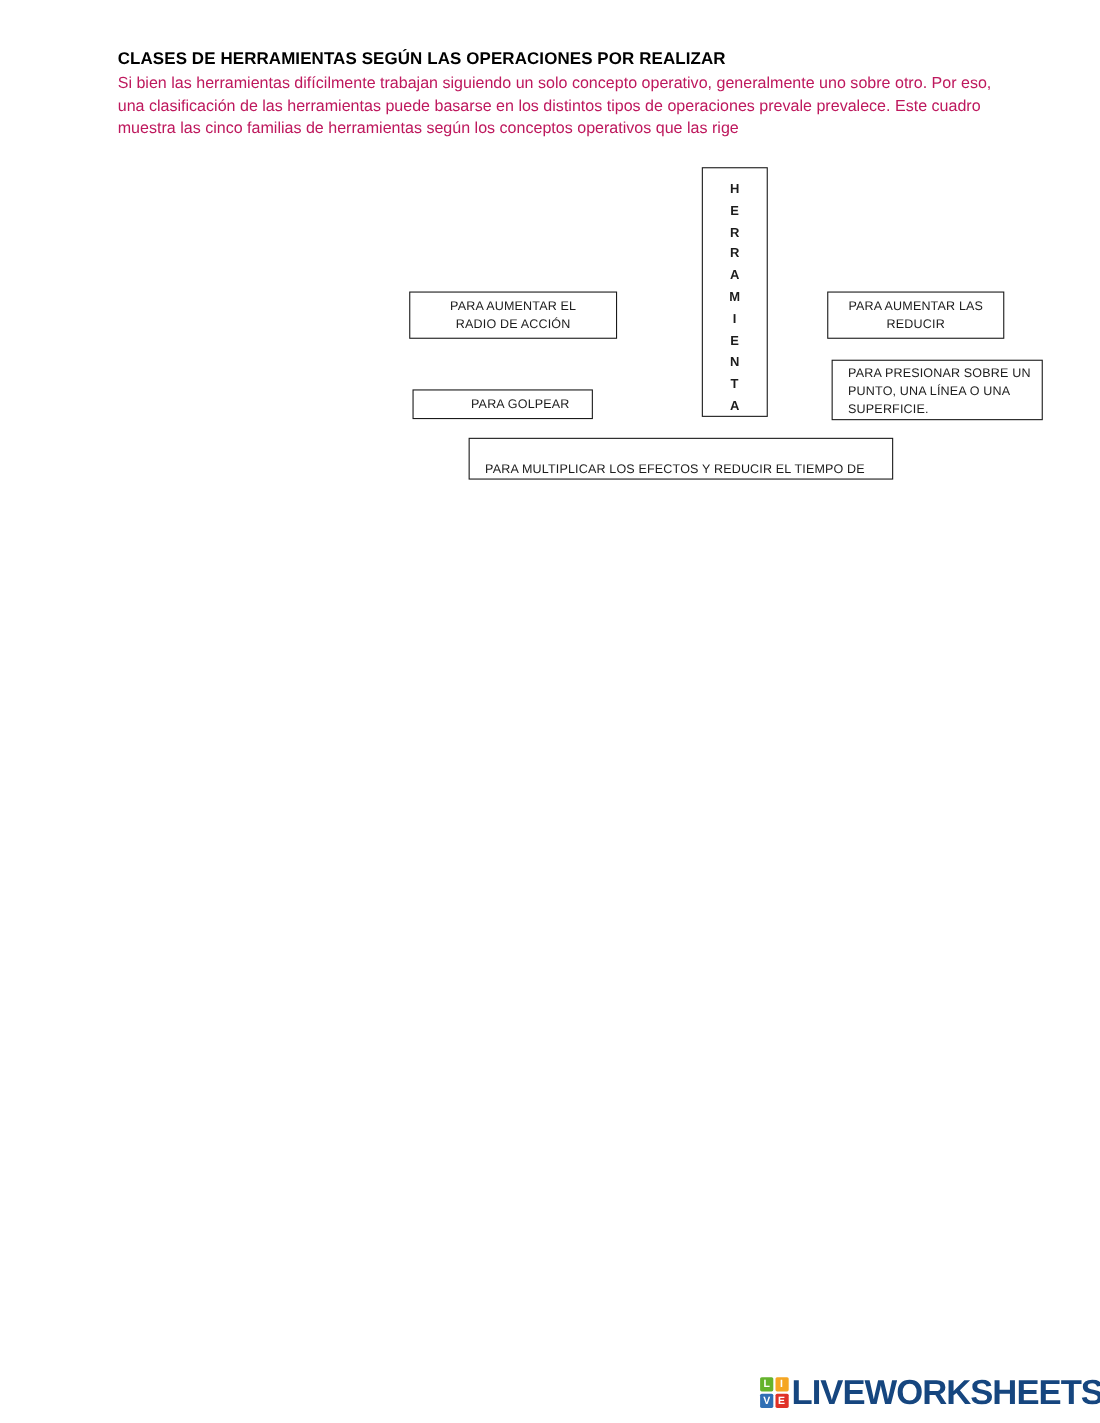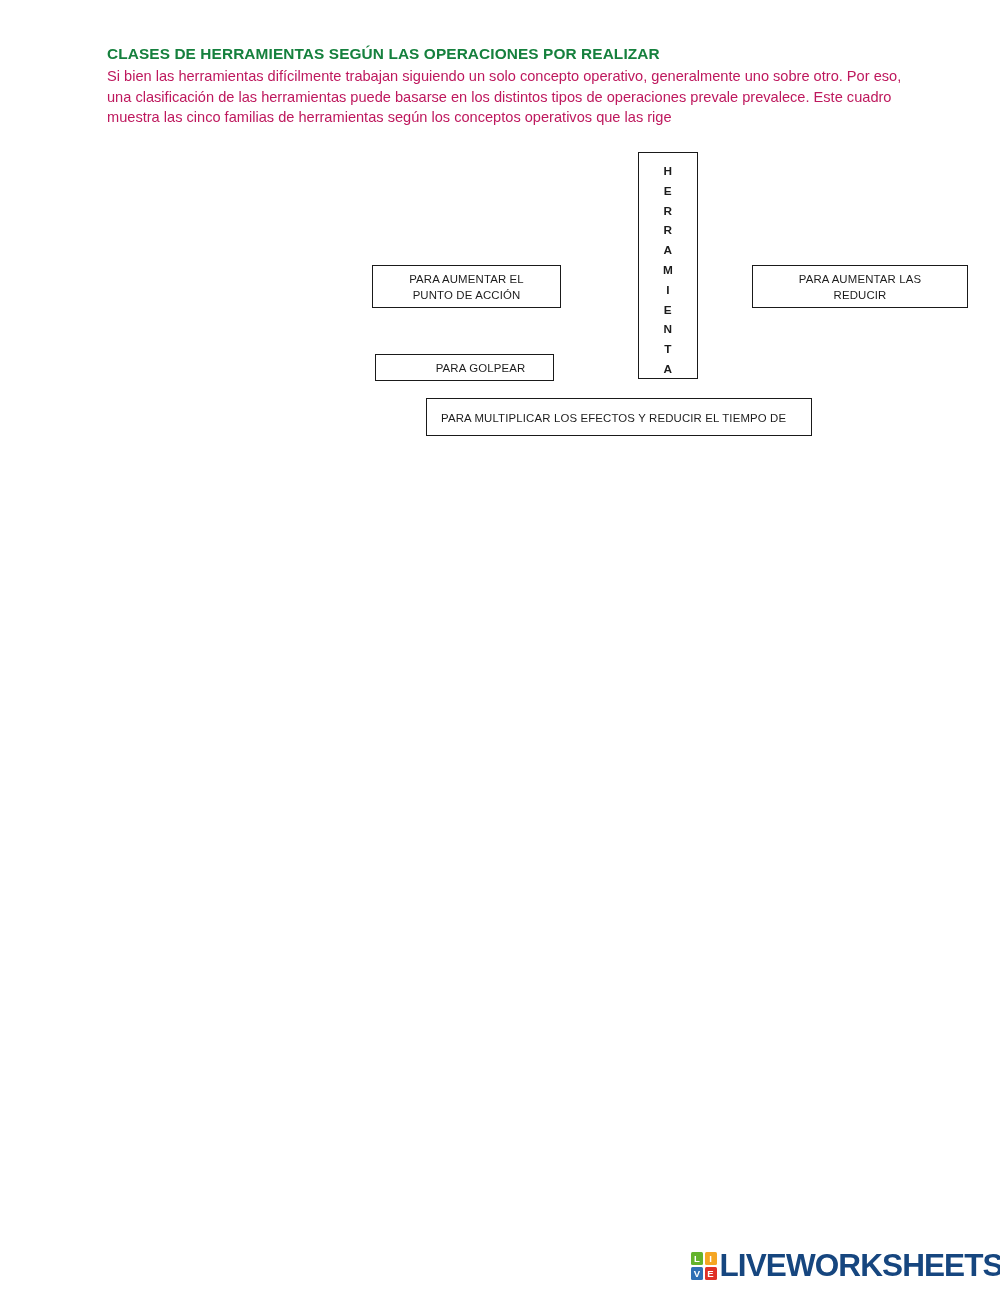--- a/index.html
+++ b/index.html
@@ -22,21 +22,21 @@
     left: 107px;
     top: 44px;
     width: 818px;
   }
   .page-title {
     font-size: 15.4px;
     font-weight: bold;
     letter-spacing: 0.1px;
     line-height: 19px;
     margin: 0 0 3px 0;
-    color: #15803d;
+    color: #000000;
   }
   .intro-paragraph {
     font-size: 14.6px;
     line-height: 20.5px;
     margin: 0;
     color: #be185d;
   }
 
   
   .diagram {
@@ -89,43 +89,44 @@
 
   .node-radio-accion {
     left: 372px;
     top: 265px;
     width: 189px;
     height: 43px;
   }
   .node-fuerzas {
     left: 752px;
     top: 265px;
-    width: 216px;
+    width: 161px;
     height: 43px;
   }
   .node-presionar {
     left: 756px;
     top: 327px;
     width: 192px;
     height: 55px;
     padding-top: 2px;
   }
   .node-golpear {
     left: 375px;
     top: 354px;
-    width: 179px;
+    width: 164px;
     height: 27px;
     padding-left: 32px;
   }
   .node-multiplicar {
     left: 426px;
     top: 398px;
     width: 386px;
     height: 38px;
     padding-top: 1px;
+    justify-content: flex-end;
   }
 
   
   .footer-logo {
     position: absolute;
     left: 691px;
     top: 1246px;
     display: flex;
     align-items: center;
     height: 40px;
@@ -174,32 +175,37 @@
     <span class="vletter">M</span>
     <span class="vletter">I</span>
     <span class="vletter">E</span>
     <span class="vletter">N</span>
     <span class="vletter">T</span>
     <span class="vletter">A</span>
   </div>
 
   <div class="node node-radio-accion center-align">
     <span class="line">PARA AUMENTAR EL</span>
-    <span class="line">PUNTO DE ACCIÓN</span>
+    <span class="line">RADIO DE ACCIÓN</span>
   </div>
 
   <div class="node node-golpear center-align">
     <span class="line">PARA GOLPEAR</span>
   </div>
 
   <div class="node node-fuerzas center-align">
     <span class="line">PARA AUMENTAR LAS</span>
     <span class="line">REDUCIR</span>
   </div>
 
+  <div class="node node-presionar left-align">
+    <span class="line">PARA PRESIONAR SOBRE UN</span>
+    <span class="line">PUNTO, UNA LÍNEA O UNA</span>
+    <span class="line">SUPERFICIE.</span>
+  </div>
 
   <div class="node node-multiplicar left-align">
     <span class="line">PARA MULTIPLICAR LOS EFECTOS Y REDUCIR EL TIEMPO DE</span>
   </div>
 
 </div>
 
 <div class="footer-logo">
   <div class="logo-tiles">
     <span class="tile" style="background: rgb(100, 179, 44);">L</span>

